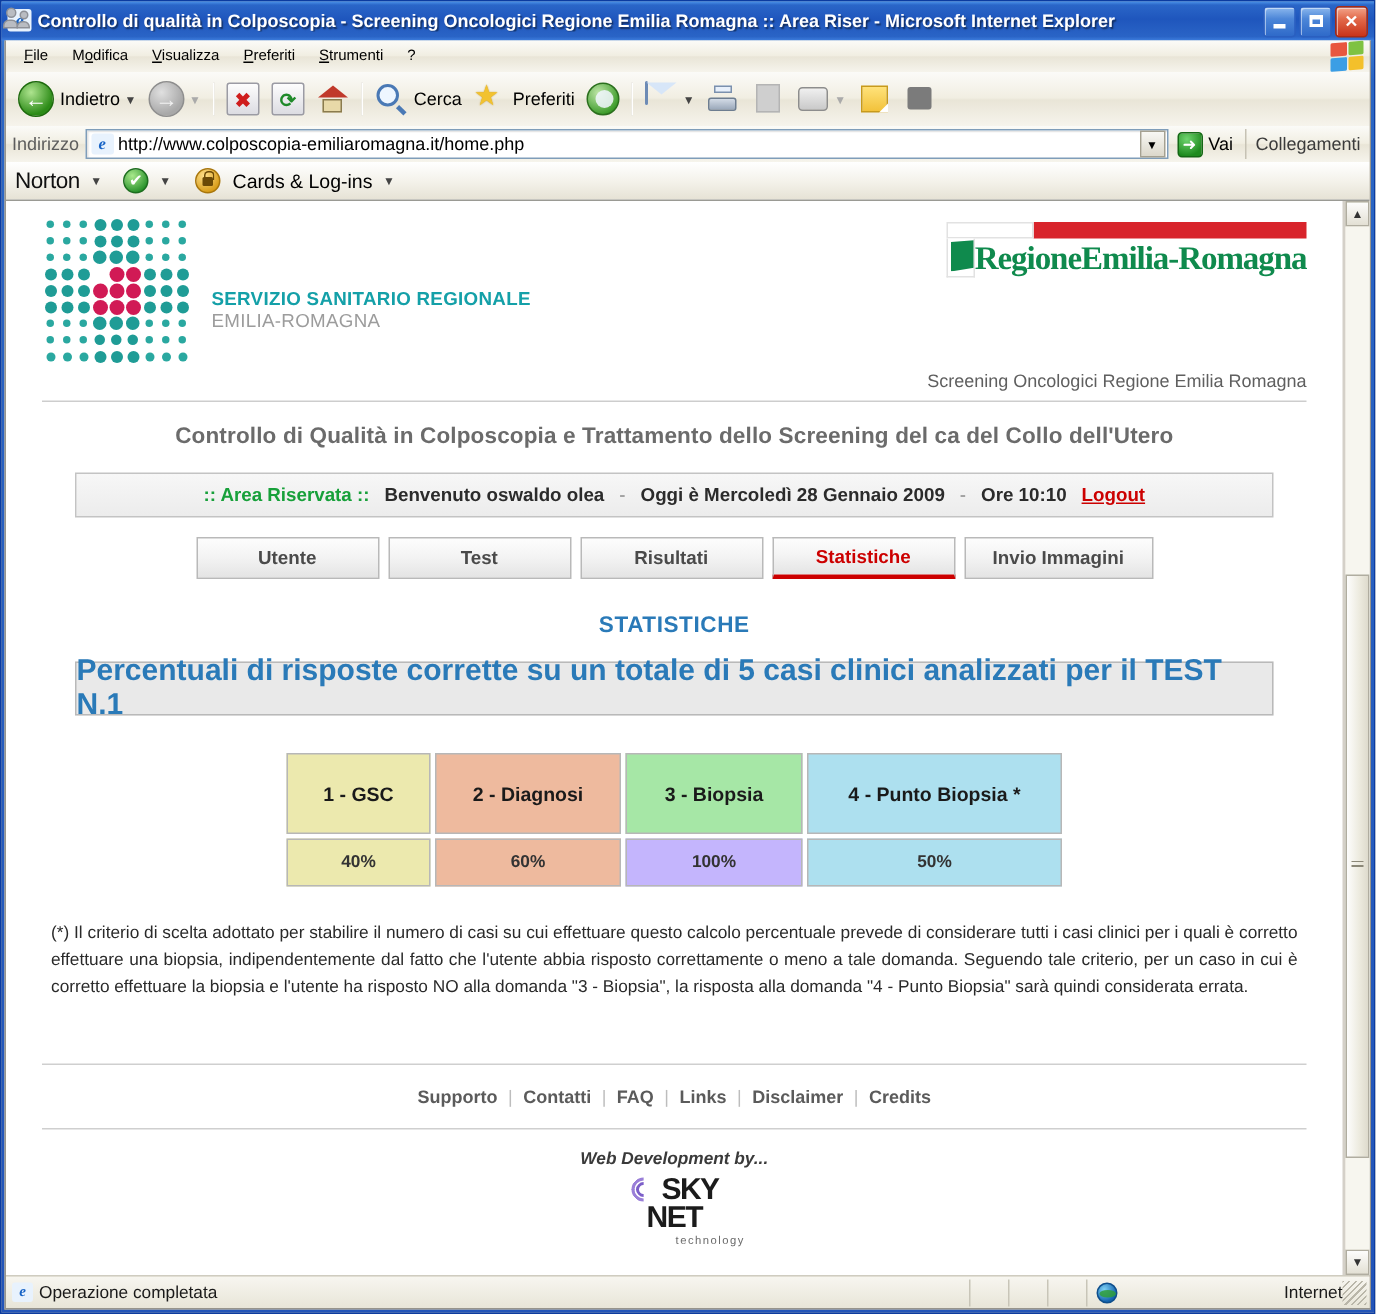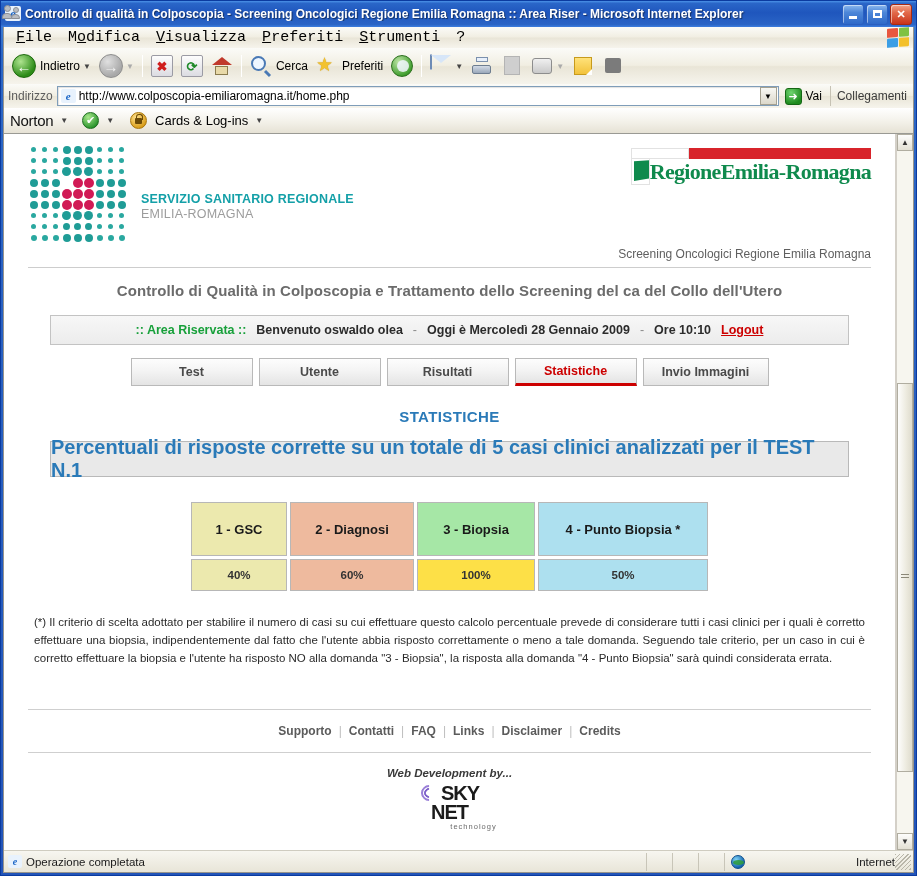--- a/index.html
+++ b/index.html
@@ -57,21 +57,21 @@
   #client {
     flex: 1 1 auto; margin: 0 2px 2px 2px;
     background: #efebde;
     display: flex; flex-direction: column;
     border: 1px solid #97948c; border-top: none;
   }
   .bar {
     background: linear-gradient(180deg,#fbfbf8 0%,#f1eee2 48%,#e9e5d7 52%,#f6f4ec 100%);
     display: flex; align-items: center;
   }
-  #menubar { height: 21px; flex: 0 0 21px; padding-left: 4px; font-size: 15px; color:#000; justify-content: space-between; font-family: Liberation Mono, monospace; }
+  #menubar { height: 21px; flex: 0 0 21px; padding-left: 4px; font-size: 10px; color:#000; justify-content: space-between; }
   #menubar ul { list-style: none; margin: 0; padding: 0; display: flex; }
   #menubar li { padding: 2px 8px; cursor: default; }
   .u { text-decoration: underline; }
   #flagicon { width: 22px; height: 19px; margin-right: 4px; display:grid; grid-template-columns:1fr 1fr; grid-template-rows:1fr 1fr; gap:1px; transform: skewY(-5deg); }
   #flagicon i { display:block; border-radius:1px; }
   
   #toolbar { height: 36px; flex: 0 0 36px; padding-left: 4px; font-size: 12px; }
   .tb { display: flex; align-items: center; height: 30px; padding: 0 4px; border-radius: 3px; cursor: default; }
   .tb span.lbl { margin-left: 4px; }
   .circ { width: 24px; height: 24px; border-radius: 50%; display:flex; align-items:center; justify-content:center; color:#fff; font-size:15px; font-weight:bold; }
@@ -492,22 +492,22 @@
           <span id="area-ris">:: Area Riservata ::</span>
           <span>Benvenuto oswaldo olea</span>
           <span class="sep">-</span>
           <span>Oggi è Mercoledì 28 Gennaio 2009</span>
           <span class="sep">-</span>
           <span>Ore 10:10</span>
           <span id="logout">Logout</span>
         </div>
 
         <div id="tabs">
+          <div class="tab">Utente</div>
           <div class="tab">Test</div>
-          <div class="tab">Utente</div>
           <div class="tab">Risultati</div>
           <div class="tab active">Statistiche</div>
           <div class="tab wide">Invio Immagini</div>
         </div>
 
         <div id="stat-head">STATISTICHE</div>
 
         <div id="subtitle">Percentuali di risposte corrette su un totale di 5 casi clinici analizzati per il TEST N.1</div>
 
         <div id="stat-table">
@@ -515,21 +515,21 @@
             <tbody>
                 <tr>
               <th style="width:96px;background:#ece9ae">1 - GSC</th>
               <th style="width:124px;background:#eeba9e">2 - Diagnosi</th>
               <th style="width:118px;background:#a6e7a6">3 - Biopsia</th>
               <th style="width:170px;background:#ade0ef">4 - Punto Biopsia *</th>
             </tr>
             <tr>
               <td style="background:#ece9ae">40%</td>
               <td style="background:#eeba9e">60%</td>
-              <td style="background:#fde047">100%</td>
+              <td style="background:#c4b5fd">100%</td>
               <td style="background:#ade0ef">50%</td>
             </tr>
           </tbody>
             </table>
         </div>
 
         <div id="note">(*) Il criterio di scelta adottato per stabilire il numero di casi su cui effettuare questo calcolo percentuale prevede di considerare tutti i casi clinici per i quali è corretto effettuare una biopsia, indipendentemente dal fatto che l'utente abbia risposto correttamente o meno a tale domanda. Seguendo tale criterio, per un caso in cui è corretto effettuare la biopsia e l'utente ha risposto NO alla domanda "3 - Biopsia", la risposta alla domanda "4 - Punto Biopsia" sarà quindi considerata errata.</div>
 
         <div id="foot-hr"></div>
 

